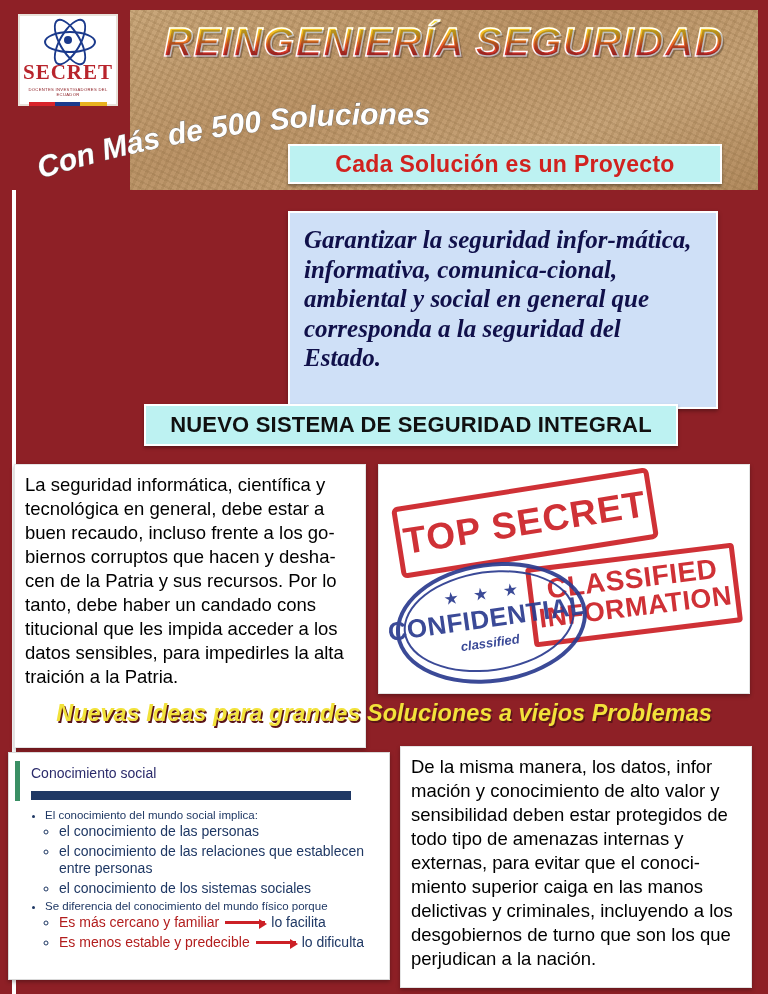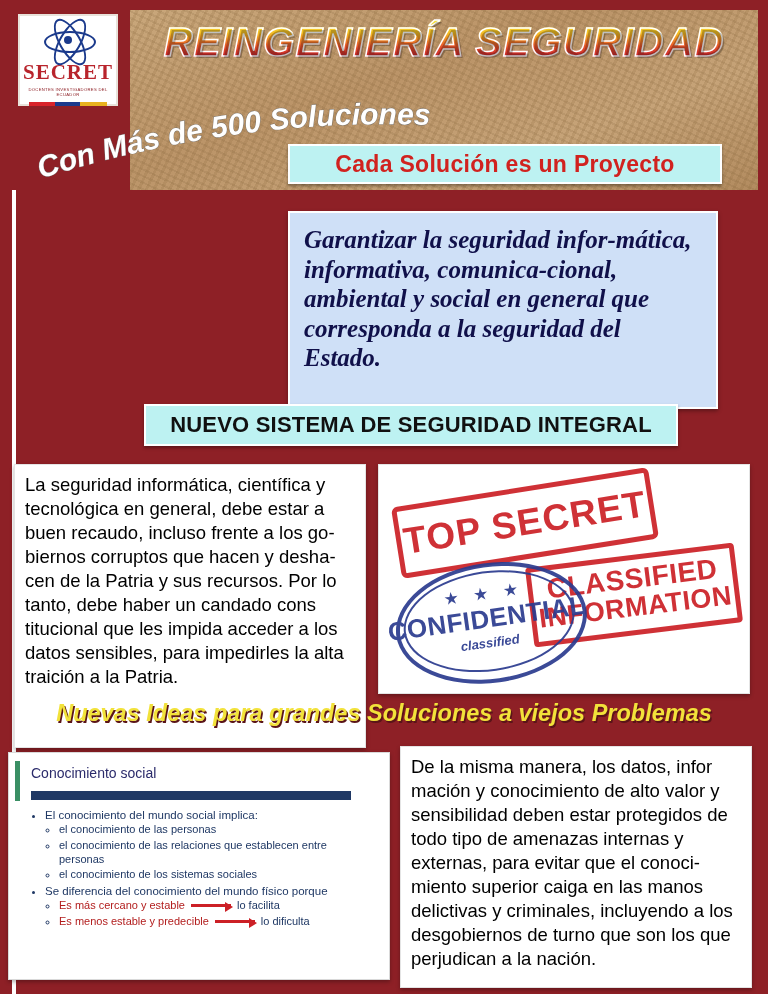--- a/index.html
+++ b/index.html
@@ -410,21 +410,21 @@
   .slide .body {
     position: absolute;
     left: 20px; top: 56px;
     width: 344px;
     font-size: 11px;
     color: #1f3864;
   }
   .slide ul { margin: 0; padding-left: 16px; }
   .slide > .body > ul > li { margin-bottom: 3px; font-size: 11.5px; }
   .slide ul ul { padding-left: 14px; margin-top: 2px; }
-  .slide ul ul li { font-size: 11px; margin-bottom: 2px; line-height: 1.25; }
+  .slide ul ul li { font-size: 14px; margin-bottom: 2px; line-height: 1.25; }
   .slide .red { color: #b21d1d; }
   .slide .arrow-row {
     display: flex; align-items: center; gap: 6px;
   }
   .slide .arrow {
     display: inline-block;
     width: 40px; height: 0;
     border-top: 3px solid #cc2026;
     position: relative;
   }
@@ -526,21 +526,21 @@
             <li>el conocimiento de las personas</li>
             <li>el conocimiento de las relaciones que establecen entre personas</li>
             <li>el conocimiento de los sistemas sociales</li>
           </ul>
         </li>
         <li>
           <span>Se diferencia del conocimiento del mundo físico porque</span>
           <ul>
             <li>
               <span class="arrow-row">
-                <span class="red">Es más cercano y estable</span>
+                <span class="red">Es más cercano y familiar</span>
                 <span class="arrow"></span>
                 <span>lo facilita</span>
               </span>
             </li>
             <li>
               <span class="arrow-row">
                 <span class="red">Es menos estable y predecible</span>
                 <span class="arrow"></span>
                 <span>lo dificulta</span>
               </span>

